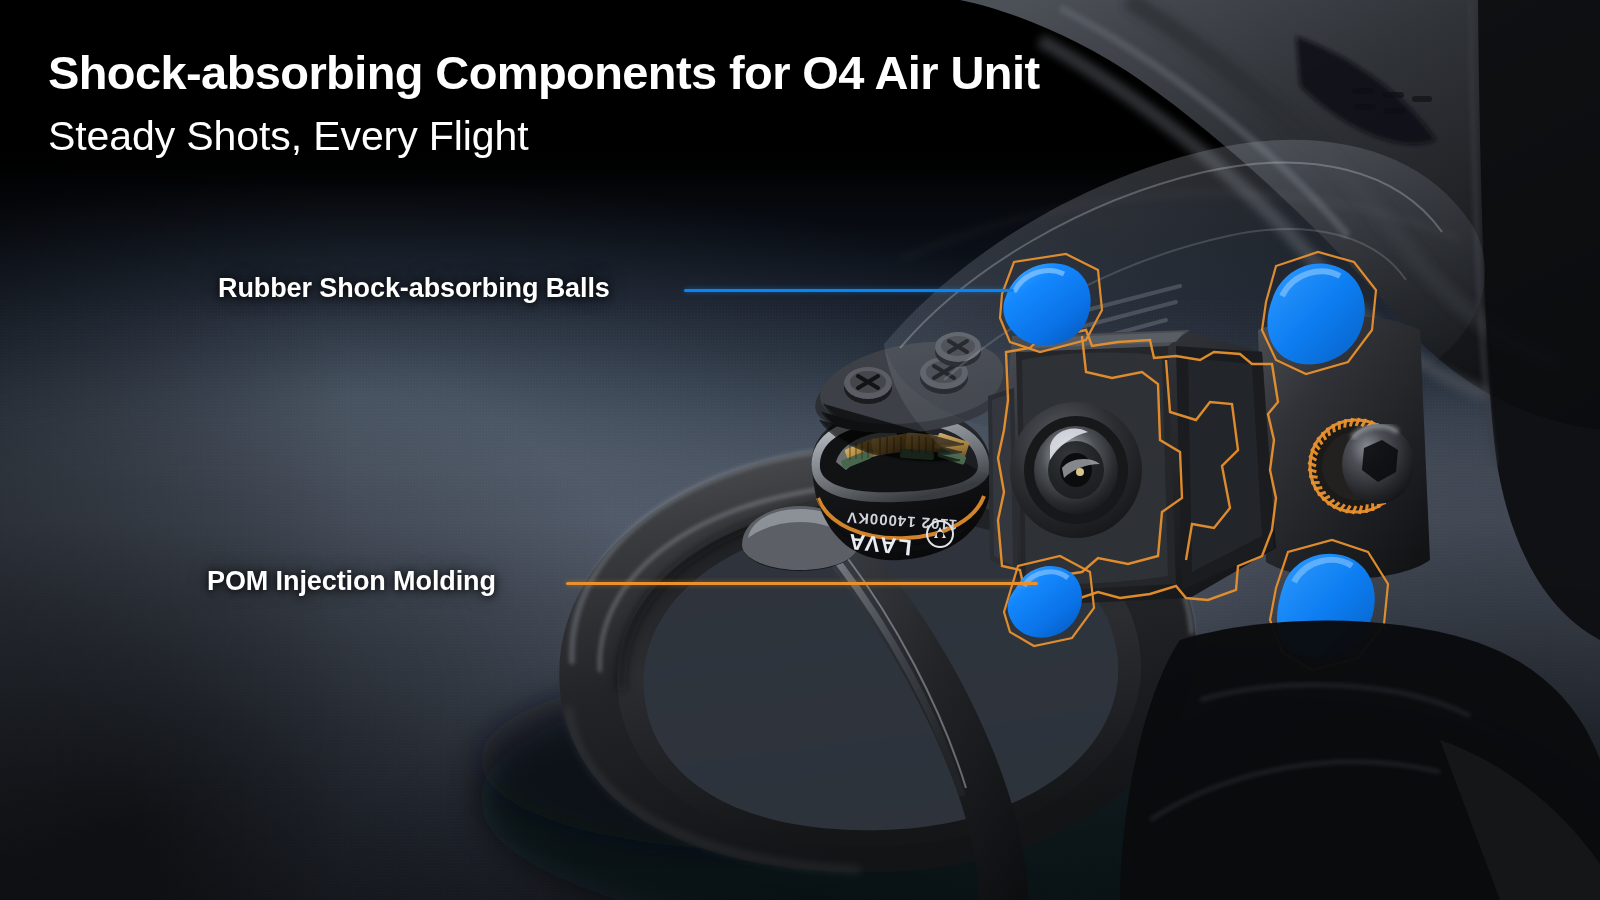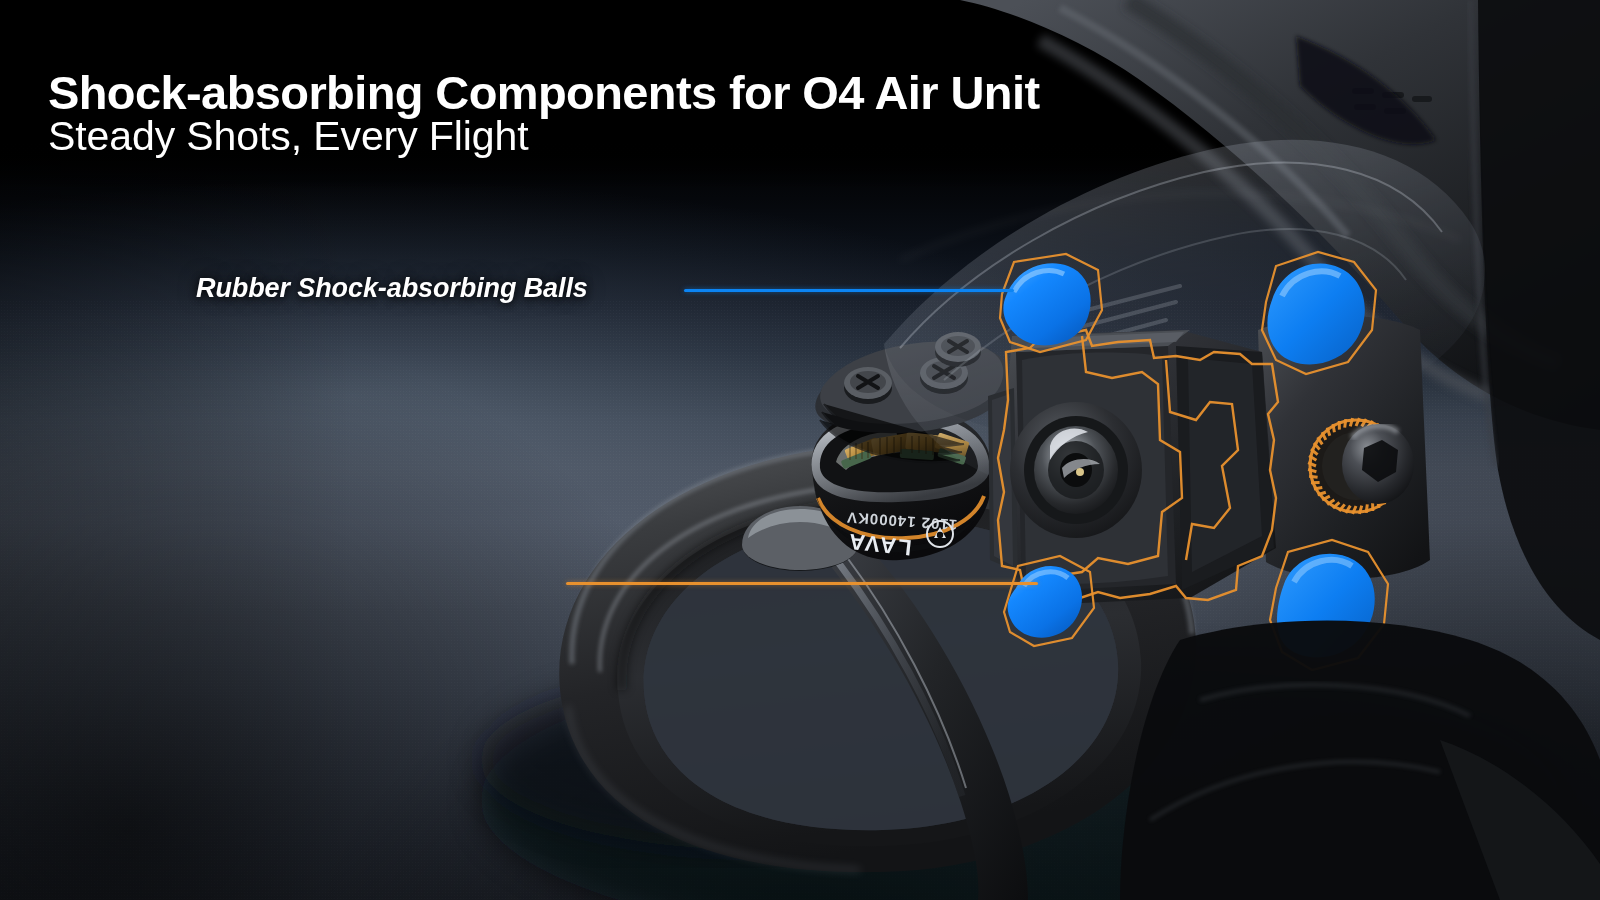--- a/index.html
+++ b/index.html
@@ -92,21 +92,20 @@
   .headline {
     position: absolute;
     left: 48px;
     top: 48px;
     color: #ffffff;
     font-size: 47px;
     font-weight: bold;
     letter-spacing: -0.6px;
     line-height: 1.06;
     white-space: nowrap;
-    margin-top: 20px;
   }
   .subhead {
     position: absolute;
     left: 48px;
     top: 114px;
     color: #ffffff;
     font-size: 41px;
     font-weight: normal;
     letter-spacing: -0.1px;
     line-height: 1.1;
@@ -115,21 +114,21 @@
 
   .callout {
     position: absolute;
     color: #ffffff;
     font-size: 27px;
     font-weight: bold;
     letter-spacing: -0.1px;
     white-space: nowrap;
     text-shadow: 0 1px 7px rgba(0,0,0,0.85), 0 0 18px rgba(0,0,0,0.6);
   }
-  #callout-balls  { left: 196px; top: 273px; font-style: italic; }
+  #callout-balls  { left: 218px; top: 273px; }
   #callout-pom    { left: 207px; top: 566px; }
 
   .leader {
     position: absolute;
     height: 3px;
     border-radius: 2px;
   }
   #leader-balls {
     left: 684px; top: 289px; width: 330px;
     background: #0b84f3;
@@ -527,14 +526,15 @@
   </svg>
 
   <div class="headline">Shock-absorbing Components for O4 Air Unit</div>
 
   <div class="subhead">Steady Shots, Every Flight</div>
 
   <div class="leader" id="leader-balls" style="background: rgb(11, 132, 243);"></div>
   <div class="callout" id="callout-balls">Rubber Shock-absorbing Balls</div>
 
   <div class="leader" id="leader-pom" style="background: rgb(232, 145, 46);"></div>
+  <div class="callout" id="callout-pom">POM Injection Molding</div>
 
 </div>
 
 </body></html>

